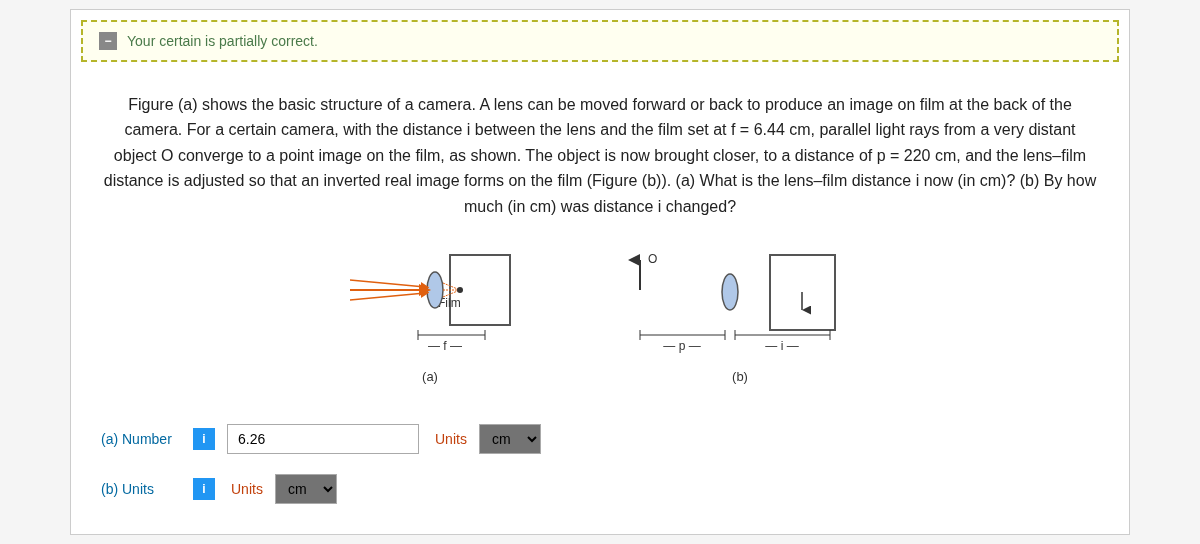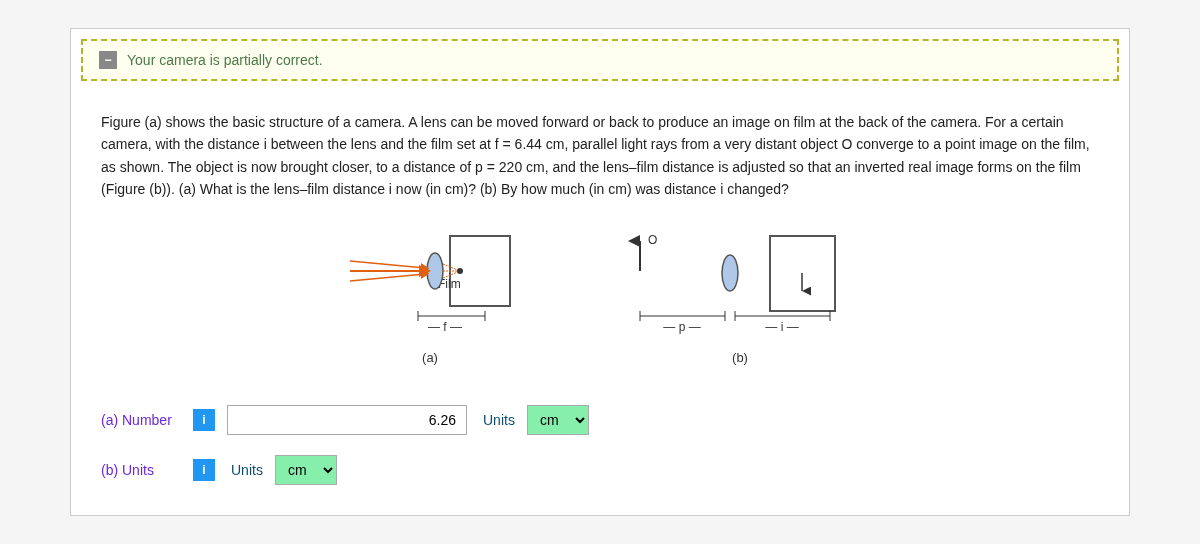--- a/index.html
+++ b/index.html
@@ -39,24 +39,25 @@
       flex-shrink: 0;
     }
     .alert-text {
       color: #4a7a4a;
       font-size: 14px;
     }
     .main-content {
       padding: 20px 30px;
     }
     .problem-text {
-      font-size: 14px;
+      font-size: 16px;
       line-height: 1.6;
       color: #222;
       margin-bottom: 16px;
+      text-align: center;
     }
     .figures-container {
       display: flex;
       justify-content: center;
       gap: 80px;
       margin-bottom: 30px;
     }
     .figure {
       display: flex;
       flex-direction: column;
@@ -74,21 +75,21 @@
       gap: 20px;
       padding: 10px 0;
     }
     .answer-row {
       display: flex;
       align-items: center;
       gap: 12px;
     }
     .answer-label {
       font-size: 14px;
-      color: #6d28d9;
+      color: #0369a1;
       width: 80px;
       flex-shrink: 0;
     }
     .info-btn {
       background: #2196F3;
       color: white;
       border: none;
       width: 22px;
       height: 22px;
       font-size: 12px;
@@ -96,48 +97,47 @@
       cursor: pointer;
       display: flex;
       align-items: center;
       justify-content: center;
       flex-shrink: 0;
     }
     .number-input {
       border: 1px solid #aaa;
       padding: 6px 10px;
       font-size: 14px;
-      width: 240px;
+      width: 192px;
       outline: none;
-      text-align: right;
     }
     .units-label {
       font-size: 14px;
-      color: #0c4a6e;
+      color: #c2410c;
       margin-left: 4px;
     }
     .units-select {
       border: 1px solid #aaa;
       padding: 5px 8px;
       font-size: 14px;
-      background: #86efac;
+      background: #737373;
       cursor: pointer;
       min-width: 60px;
     }
   </style>
 </head>
 <body>
 
 <div class="outer-container">
 
   <div class="alert-banner">
     <div class="alert-icon">
       <span>−</span>
     </div>
-    <span class="alert-text">Your camera is partially correct.</span>
+    <span class="alert-text">Your certain is partially correct.</span>
   </div>
 
   <div class="main-content">
 
     <p class="problem-text">Figure (a) shows the basic structure of a camera. A lens can be moved forward or back to produce an image on film at the back of the camera. For a certain camera, with the distance i between the lens and the film set at f = 6.44 cm, parallel light rays from a very distant object O converge to a point image on the film, as shown. The object is now brought closer, to a distance of p = 220 cm, and the lens–film distance is adjusted so that an inverted real image forms on the film (Figure (b)). (a) What is the lens–film distance i now (in cm)? (b) By how much (in cm) was distance i changed?</p>
 
     <div class="figures-container">
 
       <div class="figure">
         <svg width="200" height="130">

